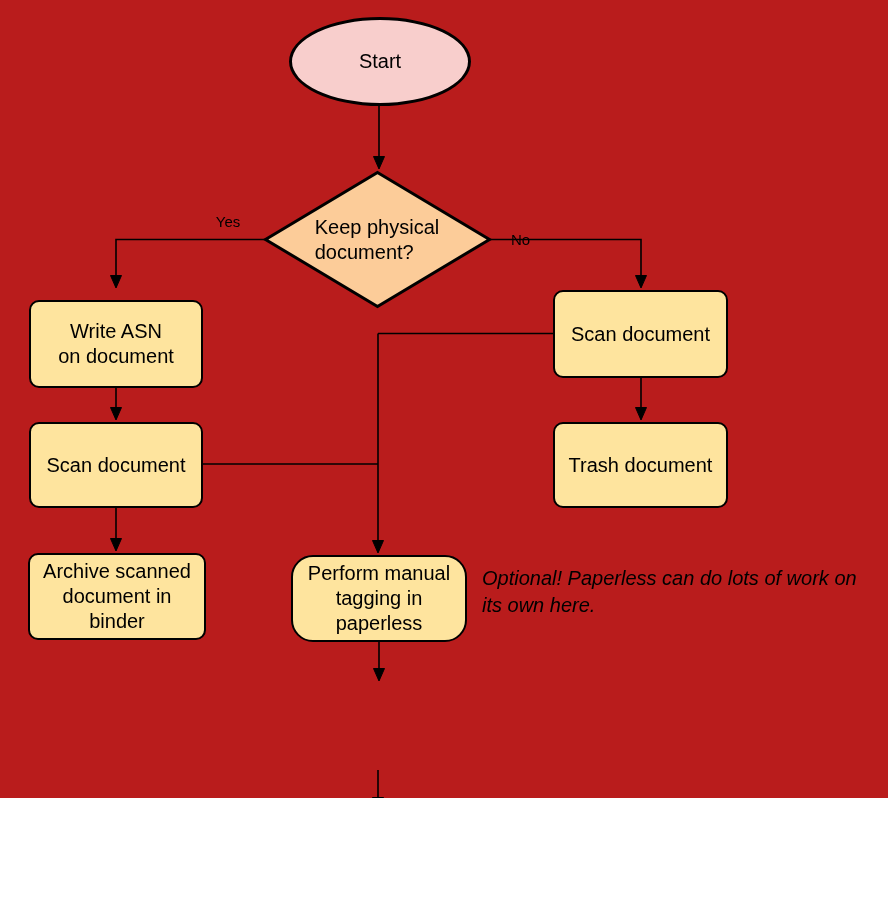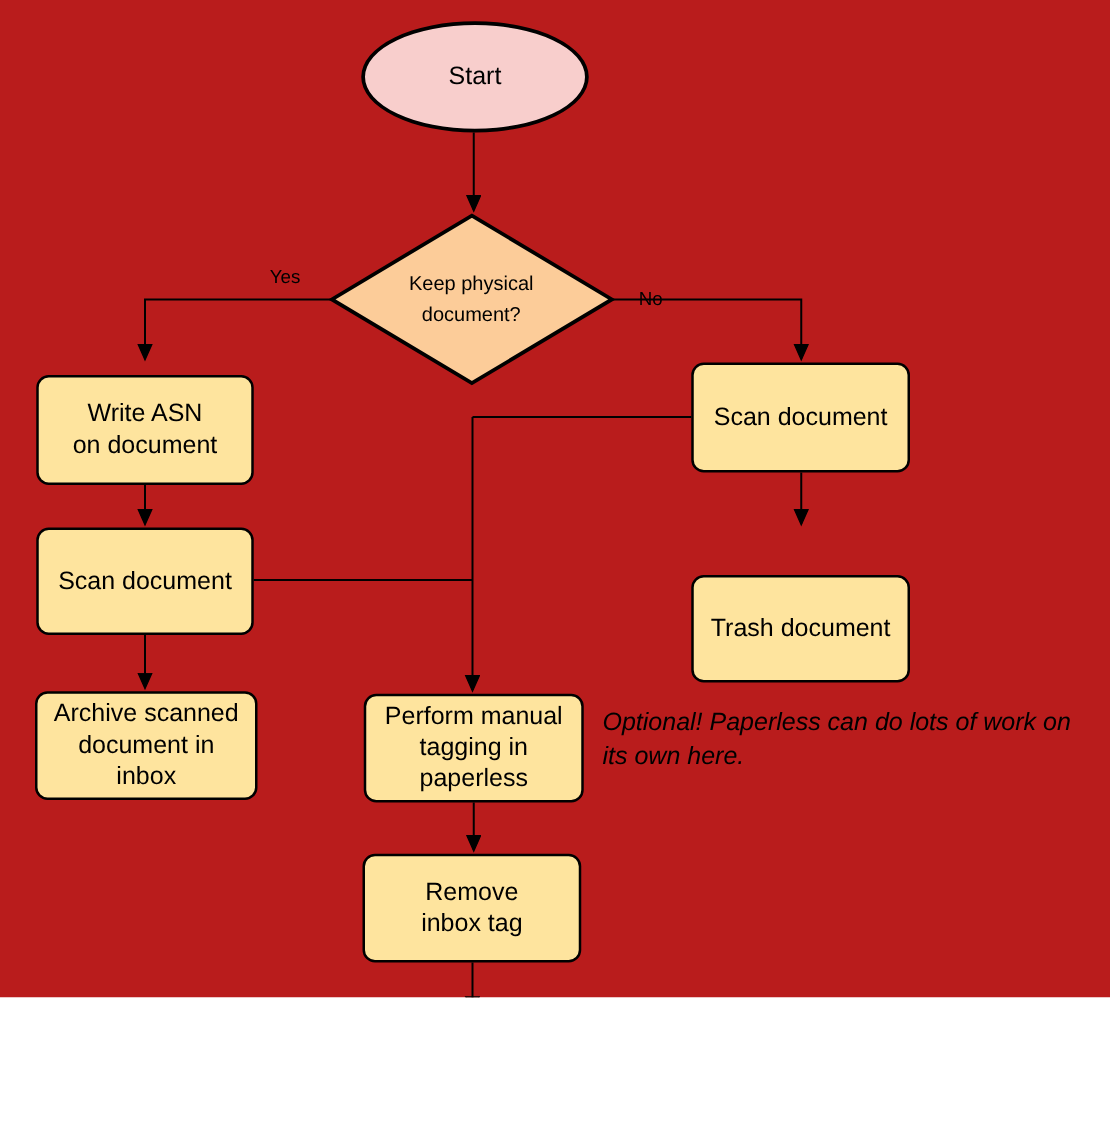--- a/index.html
+++ b/index.html
@@ -46,22 +46,22 @@
   .terminal {
     background: var(--terminal-fill, #f8cecc);
     border: 3px solid var(--stroke, #000);
     border-radius: 50%;
   }
   .decision-label {
     position: absolute;
     display: flex;
     align-items: center;
     justify-content: center;
-    text-align: center;
-    font-size: 16px;
+    text-align: left;
+    font-size: 20px;
     line-height: 25px;
     white-space: pre-line;
   }
   .edge-label {
     position: absolute;
     font-size: 15px;
     line-height: 24px;
     text-align: center;
   }
   .note {
@@ -126,44 +126,40 @@
 on document</span>
   </div>
 
   <div class="node process" style="left:29px; top:422px; width:174px; height:86px;">
     <span class="lbl">Scan document</span>
   </div>
 
   <div class="node process" style="left:28px; top:553px; width:178px; height:87px;">
     <span class="lbl">Archive scanned
 document in
-inbox</span>
+binder</span>
   </div>
 
   <div class="node process" style="left:553px; top:290px; width:175px; height:88px;">
     <span class="lbl">Scan document</span>
   </div>
 
-  <div class="node process" style="left:553px; top:422px; width:175px; height:86px;margin-top:38px;">
+  <div class="node process" style="left:553px; top:422px; width:175px; height:86px;">
     <span class="lbl">Trash document</span>
   </div>
 
-  <div class="node process" style="left:291px; top:555px; width:176px; height:87px;">
+  <div class="node process" style="left:291px; top:555px; width:176px; height:87px;border-radius:22px;">
     <span class="lbl">Perform manual
 tagging in
 paperless</span>
   </div>
 
   <div class="note">Optional! Paperless can do lots of work on
 its own here.</div>
 
-  <div class="node process" style="left:290px; top:683px; width:175px; height:87px;">
-    <span class="lbl">Remove
-inbox tag</span>
-  </div>
 
   <div class="node terminal" style="left:289px; top:812px; width:176px; height:83px;">
     <span class="lbl">End</span>
   </div>
 
   <div class="bottom-rule"></div>
 
 </div>
 
 </body></html>

